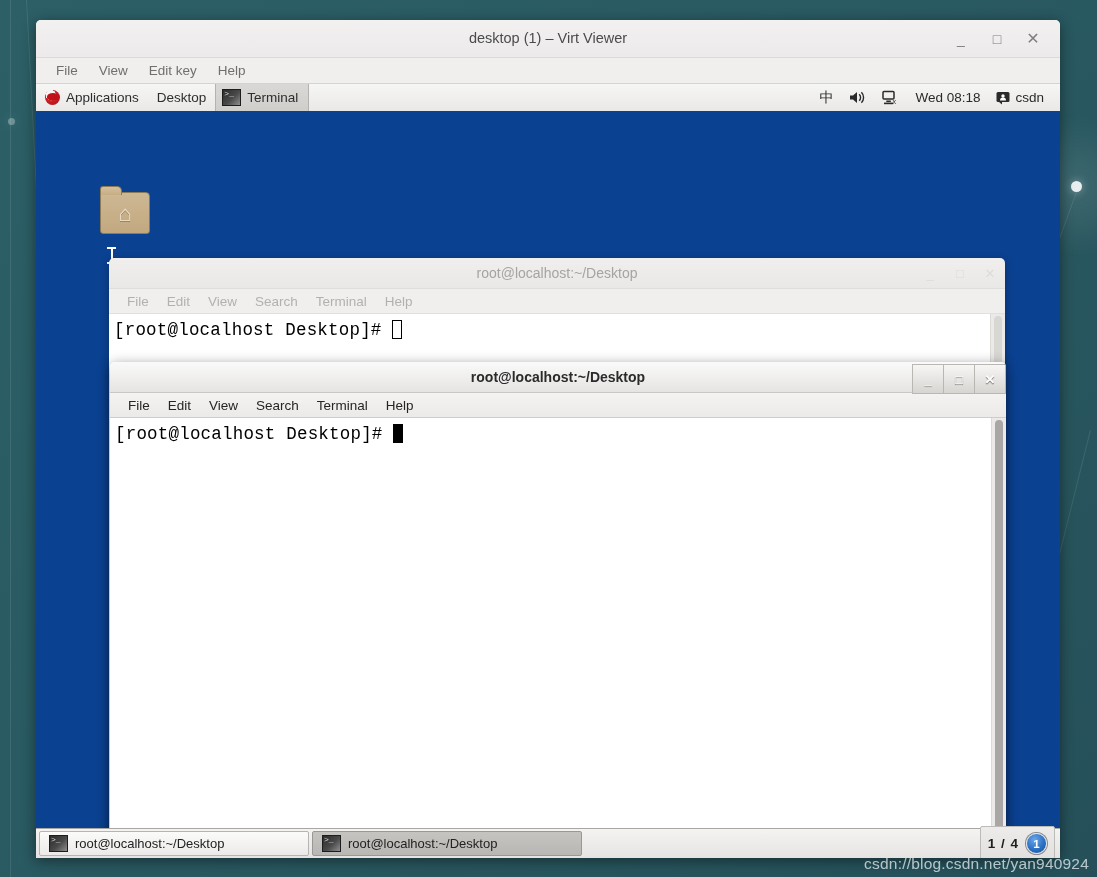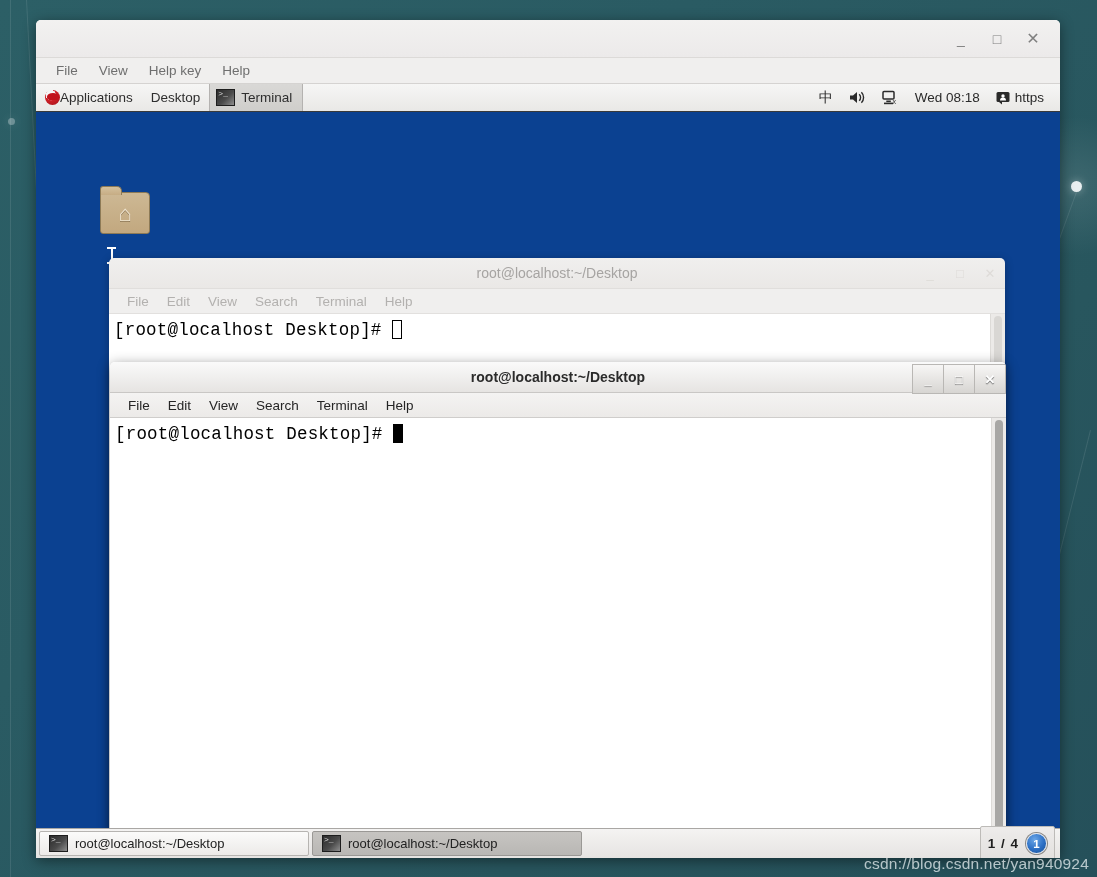--- a/index.html
+++ b/index.html
@@ -108,20 +108,21 @@
     border-bottom: 1px solid #3a3a3a;
     display: flex;
     align-items: center;
     font-size: 13.5px;
     color: #2e2e2e;
   }
   #panel-left { display: flex; align-items: center; height: 100%; }
   .panel-item {
     display: flex;
     align-items: center;
+    gap: 6px;
     padding: 0 9px;
     height: 100%;
     cursor: default;
   }
   #rh-logo {
     width: 15px; height: 15px;
     border-radius: 50%;
     background: radial-gradient(circle at 40% 35%, #ffffff 0%, #f2f2f2 38%, #cf2027 40%, #a01018 100%);
     position: relative;
     overflow: hidden;
@@ -464,29 +465,30 @@
   <div class="host-line" style="left:1090px; top:430px; width:1px; height:300px; transform: rotate(14deg);"></div>
   <div class="host-line" style="left:10px; top:0px; width:1px; height:877px;"></div>
   <div class="host-line" style="left:26px; top:0px; width:1px; height:520px; transform: rotate(-3deg);"></div>
   <div class="host-dot" style="left:1071px; top:181px;"></div>
   <div class="host-dot" style="left:8px; top:118px; width:7px; height:7px; opacity:0.35;"></div>
 </div>
 
 <div id="virt-window">
 
   <div id="virt-titlebar">
+    <div id="virt-title">desktop (1) – Virt Viewer</div>
     <div class="virt-ctrl" id="virt-min">_</div>
     <div class="virt-ctrl" id="virt-max">□</div>
     <div class="virt-ctrl" id="virt-close">✕</div>
   </div>
 
   <div id="virt-menubar">
     <div class="virt-menu">File</div>
     <div class="virt-menu">View</div>
-    <div class="virt-menu">Help key</div>
+    <div class="virt-menu">Edit key</div>
     <div class="virt-menu">Help</div>
   </div>
 
   <div id="guest">
 
     <div id="gnome-panel">
       <div id="panel-left">
         <div class="panel-item">
           <span id="rh-logo"></span>
           <span>Applications</span>
@@ -522,21 +524,21 @@
         <div class="tray-item">
           <span>Wed 08:18</span>
         </div>
         <div class="tray-item">
           <svg width="14" height="14" viewBox="0 0 14 14">
             <rect x="0.5" y="1" width="13" height="10" rx="1.5" fill="#2a2a2a"></rect>
             <path d="M3 11 L6 13.5 L6 11 Z" fill="#2a2a2a"></path>
             <circle cx="7" cy="5" r="1.7" fill="#ffffff"></circle>
             <path d="M4 9.5 a3 3 0 0 1 6 0 Z" fill="#ffffff"></path>
           </svg>
-          <span>https</span>
+          <span>csdn</span>
         </div>
       </div>
     </div>
 
     <div class="desk-icon" style="left:57px; top:108px;">
       <div class="folder-home">
         <span class="home-glyph">⌂</span>
       </div>
     </div>
 

